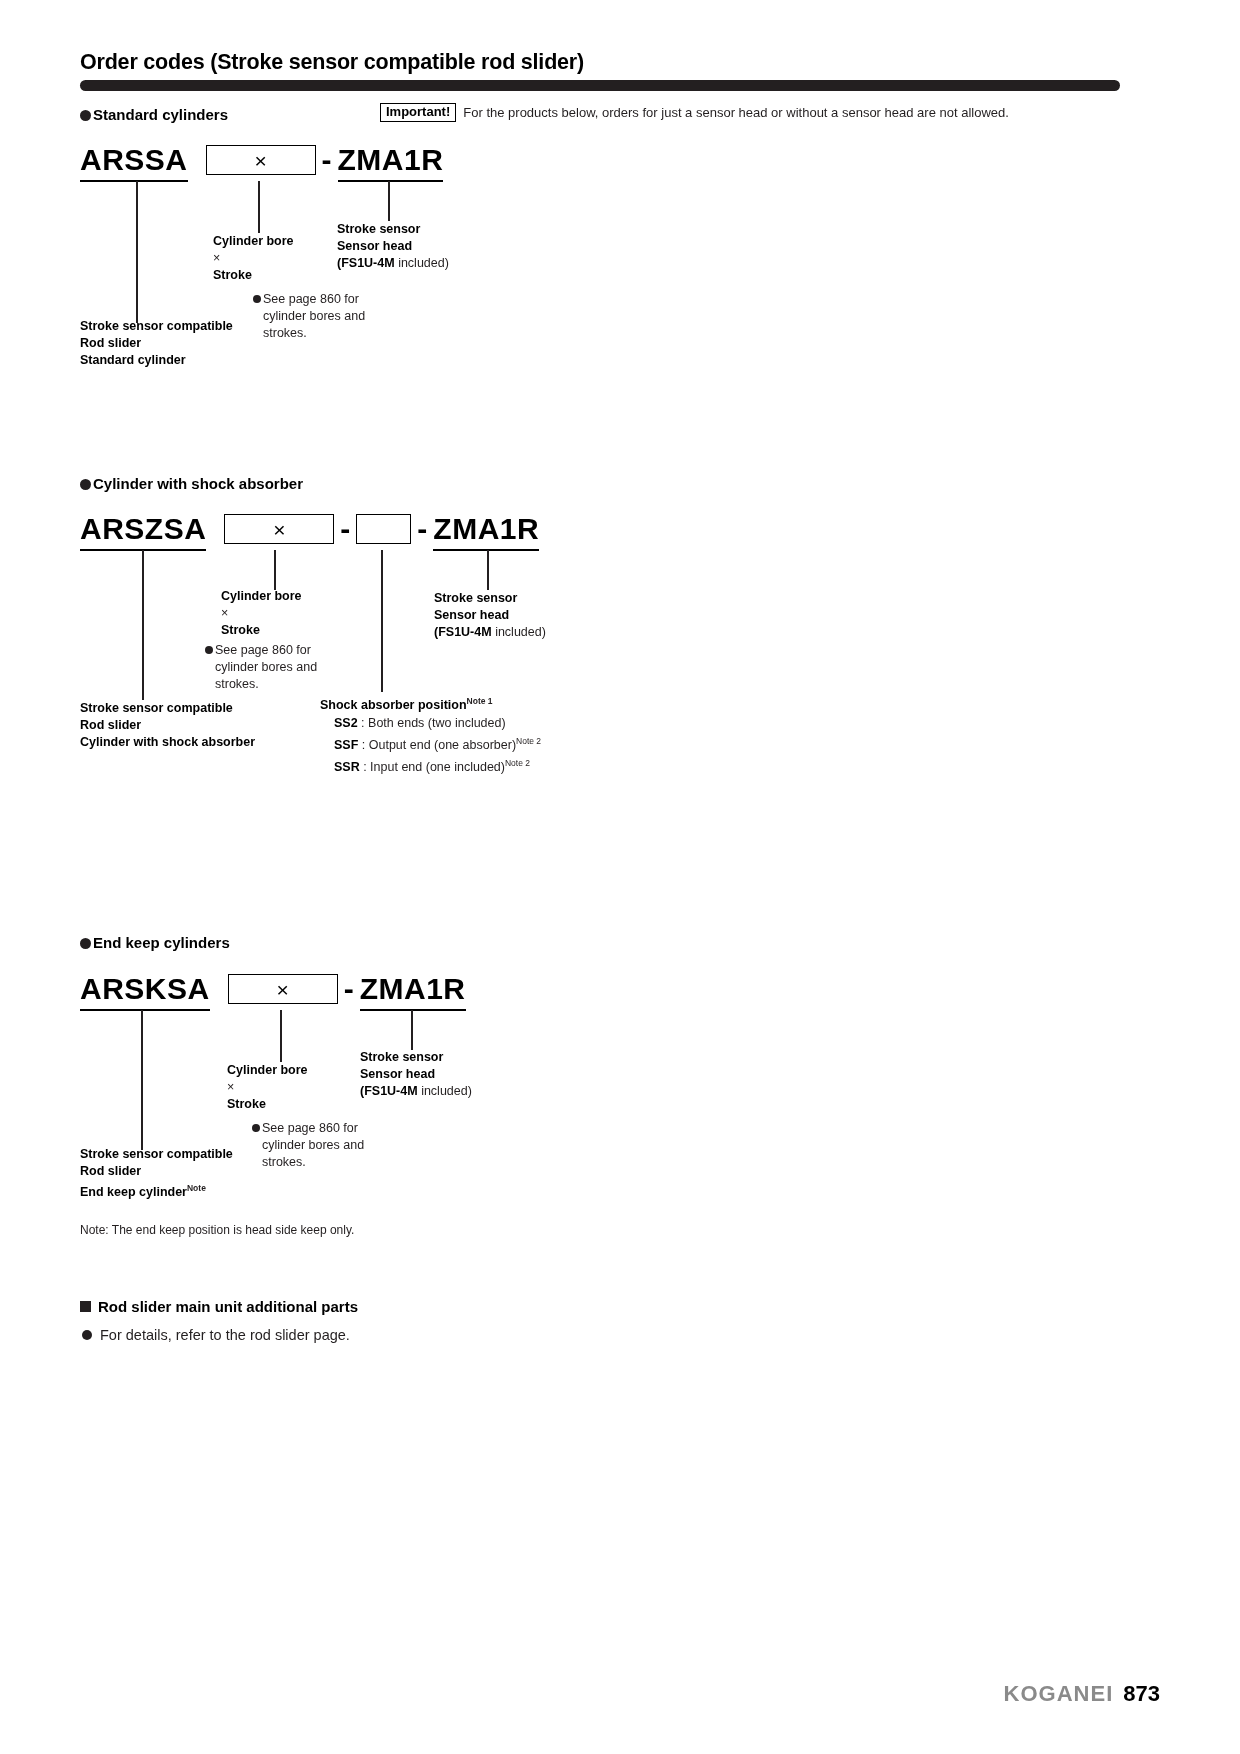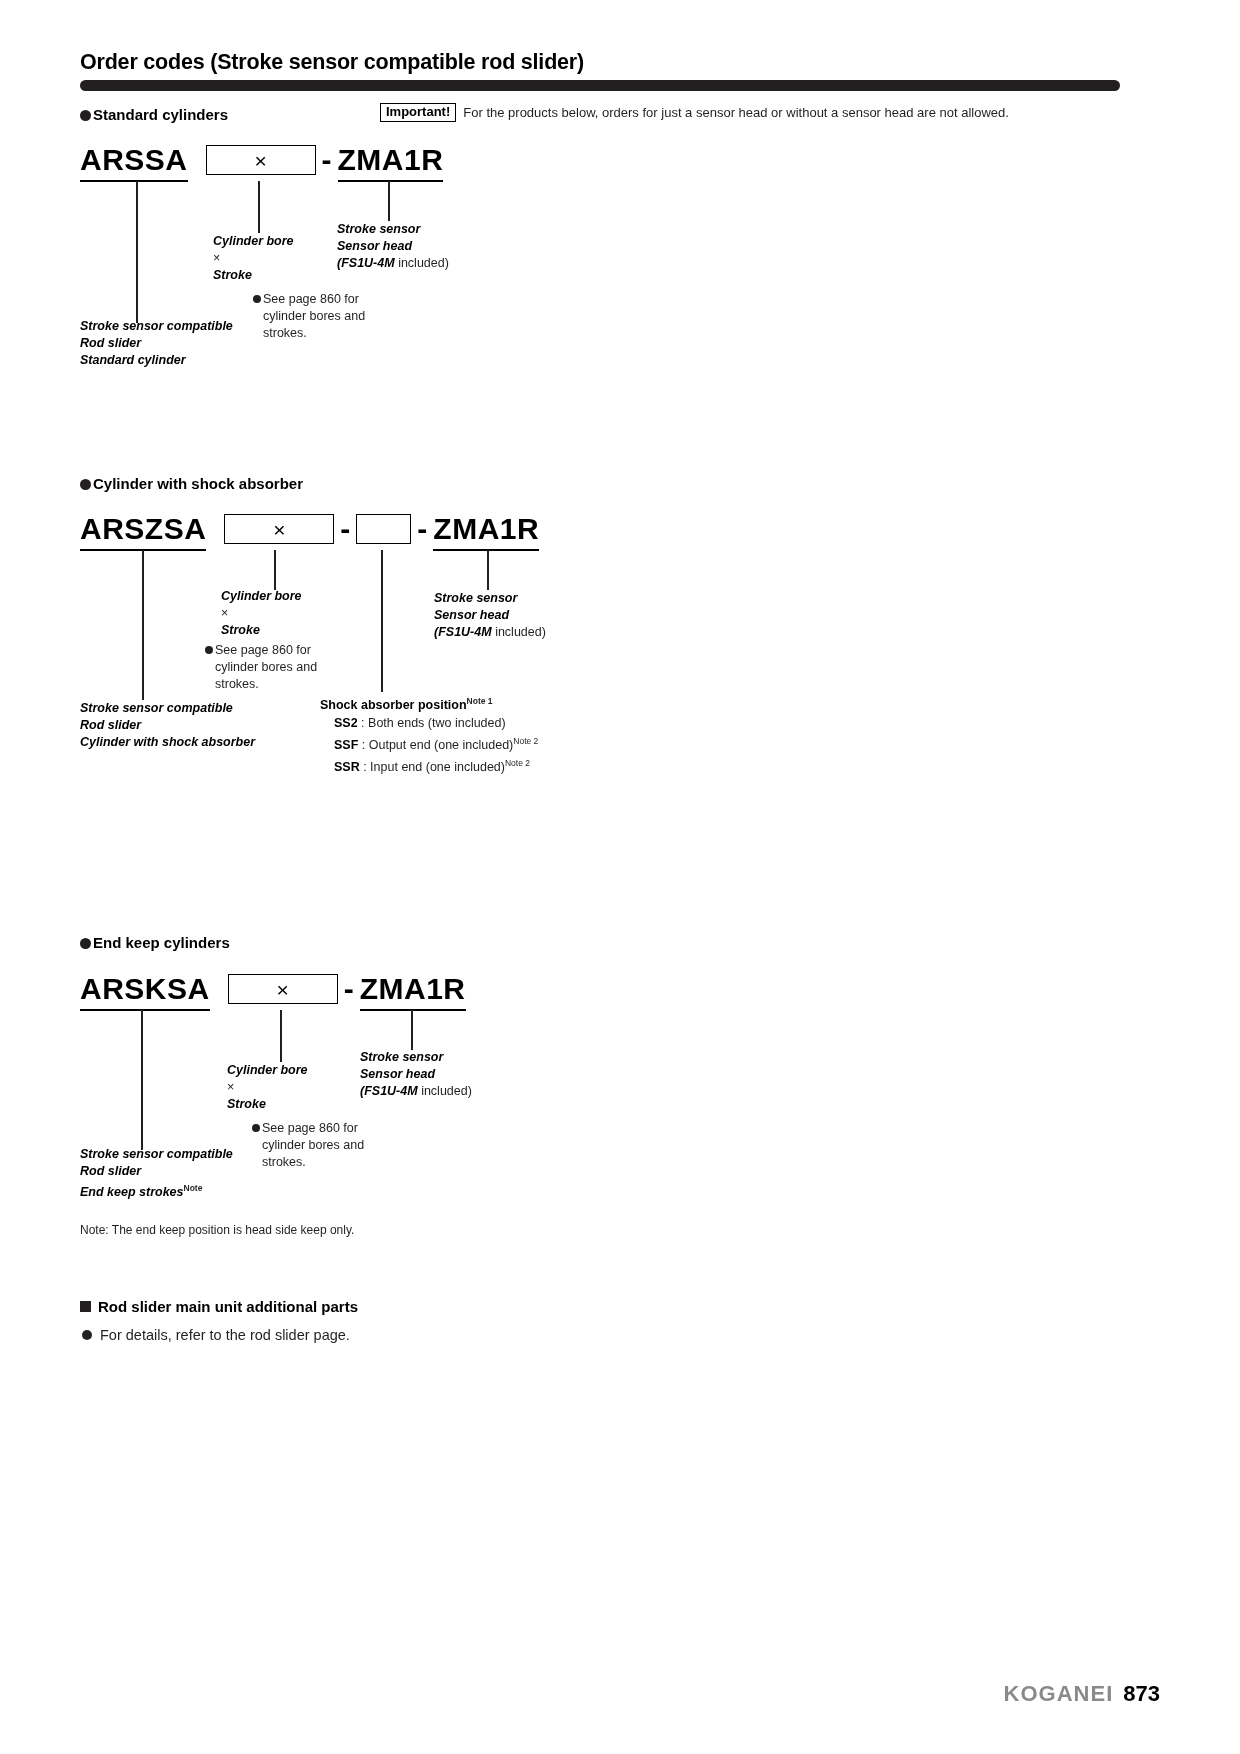--- a/index.html
+++ b/index.html
@@ -130,21 +130,21 @@
   }
 
   
   .callout {
     position: absolute;
     font-size: 12.5px;
     line-height: 17px;
     color: #231f20;
     white-space: nowrap;
   }
-  .callout .b { font-weight: bold; color: #000; font-style: italic; }
+  .callout .b { font-weight: bold; color: #000; }
   .note-sup {
     font-size: 8.5px;
     vertical-align: super;
     font-weight: bold;
   }
   .note-sup.reg { font-weight: normal; }
 
   .bullet-sm {
     display: inline-block;
     width: 8px;
@@ -315,21 +315,21 @@
 
   <div class="callout" style="left:434px; top:590px;">
     <div class="b">Stroke sensor</div>
     <div class="b">Sensor head</div>
     <div><span class="b">(FS1U-4M</span><span> included)</span></div>
   </div>
 
   <div class="opt-list" style="left:320px; top:692px;">
     <div><span class="head">Shock absorber position</span><span class="note-sup">Note 1</span></div>
     <div class="opt-row"><span class="code">SS2</span><span> : Both ends (two included)</span></div>
-    <div class="opt-row"><span class="code">SSF</span><span> : Output end (one included)</span><span class="note-sup reg">Note 2</span></div>
+    <div class="opt-row"><span class="code">SSF</span><span> : Output end (one absorber)</span><span class="note-sup reg">Note 2</span></div>
     <div class="opt-row"><span class="code">SSR</span><span> : Input end (one included)</span><span class="note-sup reg">Note 2</span></div>
   </div>
 
   <div class="callout" style="left:80px; top:700px;">
     <div class="b">Stroke sensor compatible</div>
     <div class="b">Rod slider</div>
     <div class="b">Cylinder with shock absorber</div>
   </div>
 
   <div class="footnote" style="left:80px; top:789px;">
@@ -364,21 +364,21 @@
 
   <div class="callout" style="left:360px; top:1049px;">
     <div class="b">Stroke sensor</div>
     <div class="b">Sensor head</div>
     <div><span class="b">(FS1U-4M</span><span> included)</span></div>
   </div>
 
   <div class="callout" style="left:80px; top:1146px;">
     <div class="b">Stroke sensor compatible</div>
     <div class="b">Rod slider</div>
-    <div><span class="b">End keep strokes</span><span class="note-sup">Note</span></div>
+    <div><span class="b">End keep cylinder</span><span class="note-sup">Note</span></div>
   </div>
 
   <div class="footnote" style="left:80px; top:1221px;">Note: The end keep position is head side keep only.</div>
 
   <div class="sq-head" style="left:80px; top:1298px;">
     <span class="sq"></span><span>Rod slider main unit additional parts</span>
   </div>
   <div class="bullet-line" style="left:82px; top:1327px;">
     <span class="bullet"></span><span>For details, refer to the rod slider page.</span>
   </div>

